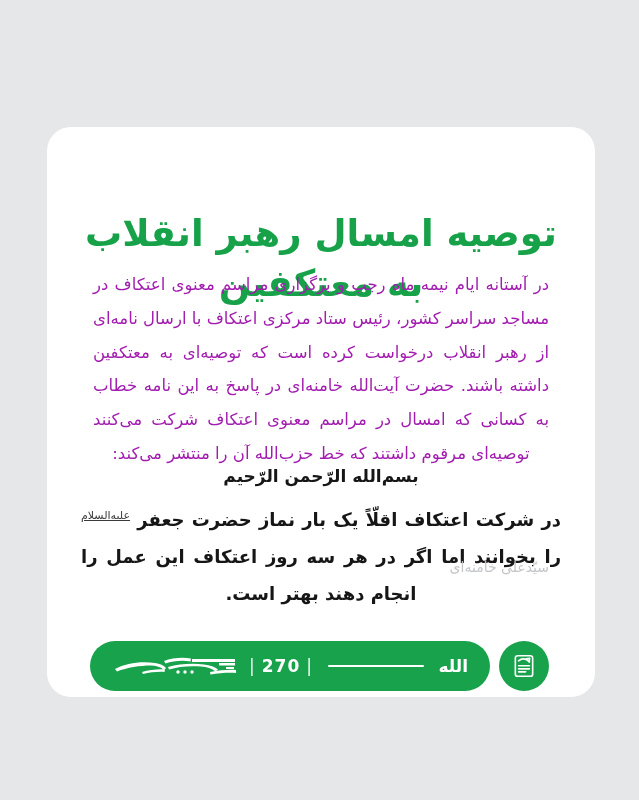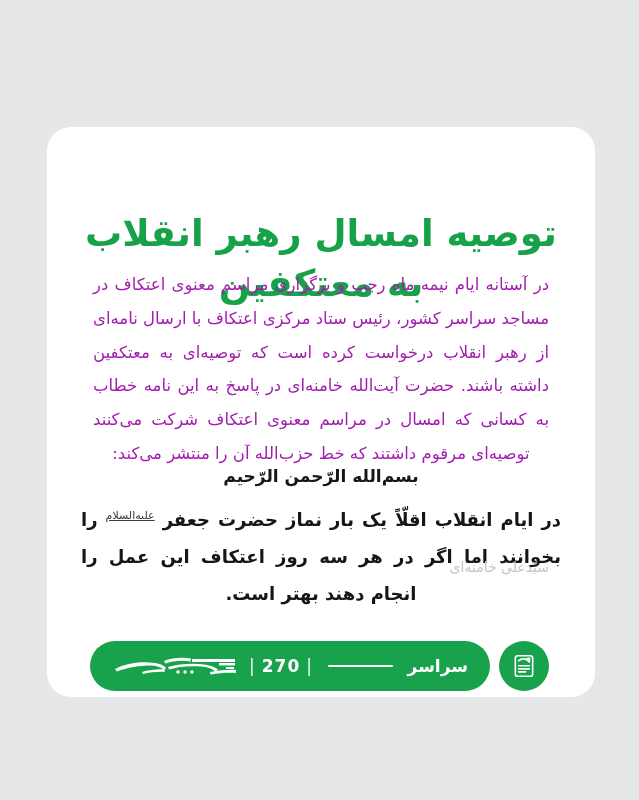--- a/index.html
+++ b/index.html
@@ -207,21 +207,21 @@
 
 <div id="card">
 
   <h1 id="title">توصیه امسال رهبر انقلاب به معتکفین</h1>
 
   <p id="body-text">در آستانه ایام نیمه ماه رجب و برگزاری مراسم معنوی اعتکاف در مساجد سراسر کشور، رئیس ستاد مرکزی اعتکاف با ارسال نامه‌ای از رهبر انقلاب درخواست کرده است که توصیه‌ای به معتکفین داشته باشند. حضرت آیت‌الله خامنه‌ای در پاسخ به این نامه خطاب به کسانی که امسال در مراسم معنوی اعتکاف شرکت می‌کنند توصیه‌ای مرقوم داشتند که خط حزب‌الله آن را منتشر می‌کند:</p>
 
   <div id="quote-block">
     <div id="basmala">بسم‌الله الرّحمن الرّحیم</div>
     <div id="quote-text">
-      <span>در ایام انقلاب اقلّاً یک بار نماز حضرت جعفر</span>
+      <span>در شرکت اعتکاف اقلّاً یک بار نماز حضرت جعفر</span>
       <span class="sal">علیه‌السلام</span>
       <span>را بخوانند اما اگر در هر سه روز اعتکاف این عمل را انجام دهند بهتر است.</span>
     </div>
   </div>
 
   <div id="signature">
     <div id="sig-name">سیّدعلی خامنه‌ای</div>
   </div>
 
 </div>
@@ -252,21 +252,21 @@
     </div>
 
     <div id="footer-num-wrap">
       <span class="pipe">|</span>
       <span>270</span>
       <span class="pipe">|</span>
     </div>
 
     <div id="footer-rule"></div>
 
-    <div id="footer-label">سراسر</div>
+    <div id="footer-label">الله</div>
 
   </div>
 
   <div id="footer-icon">
     <svg viewBox="0 0 24 24" fill="none" stroke="#ffffff" stroke-width="1.5" stroke-linecap="round" stroke-linejoin="round" aria-hidden="true">
       <rect x="4" y="2.5" width="16" height="19" rx="2.2"></rect>
       <path d="M7 7.2 C9 5.4, 12 5, 14.5 6.2 C15.6 6.8, 16.4 7.6, 17 8.4"></path>
       <path d="M14.2 5.4 L17.2 5.0 L16.8 8.0"></path>
       <path d="M7 11.8 H17"></path>
       <path d="M7 14.6 H17"></path>

